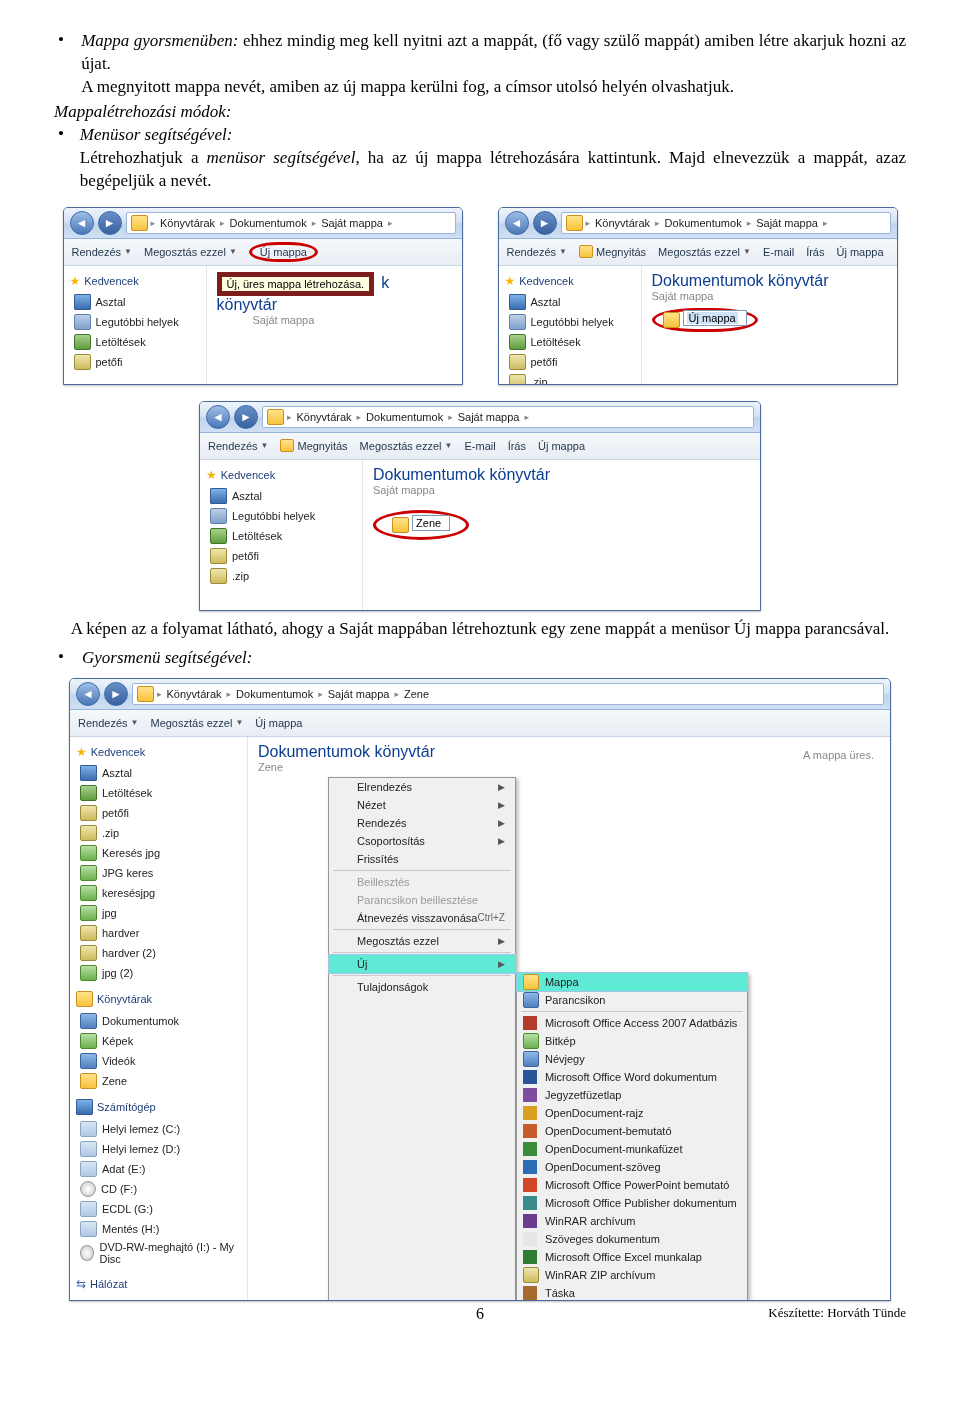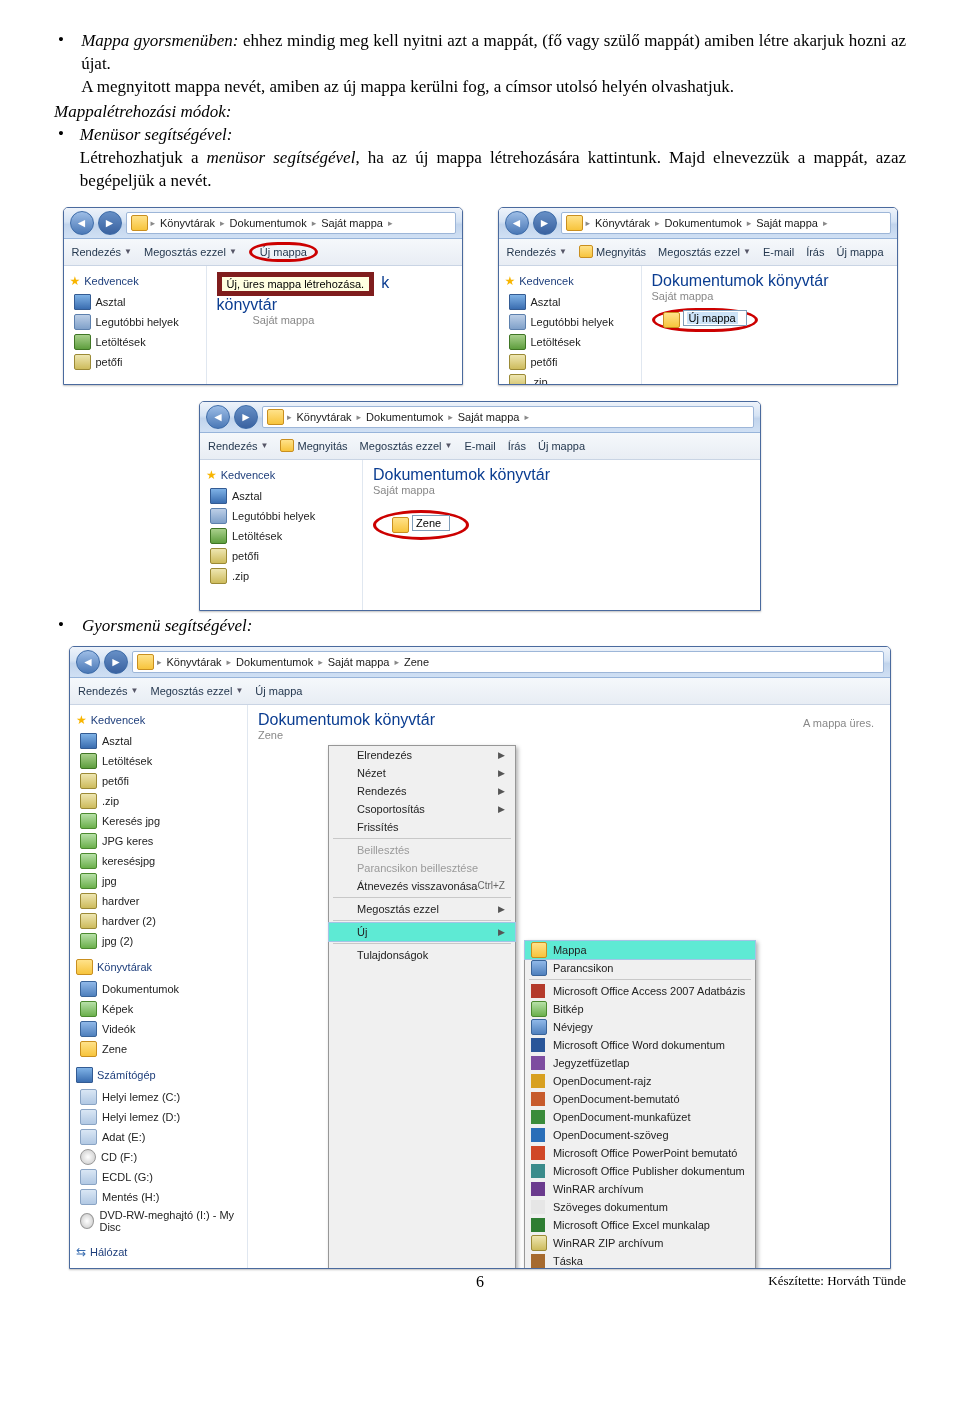--- a/index.html
+++ b/index.html
@@ -41,21 +41,21 @@
   .ico-doc { background:linear-gradient(#90b8e8,#4f80bd); border:1px solid #3a6499; border-radius:2px; }
   .ico-drive { background:linear-gradient(#d9e6f4,#b1c8e3); border:1px solid #8aa4c4; border-radius:2px; }
   .ico-disc { width:14px; height:14px; border-radius:50%; background:radial-gradient(#fff,#c5c5c5); border:1px solid #999; }
   .ico-net { color:#3a6db0; font-size:12px; }
   .tooltip { position:relative; display:inline-block; border:5px solid #7f1d1d; background:#ffffe1; font-size:11px; padding:1px 5px; white-space:nowrap; }
   .circle-red { border:3px solid #c00; border-radius:50%/60%; padding:1px 8px; display:inline-block; }
   .circle-red-wide { border:3px solid #c00; border-radius:50%/50%; padding:4px 16px; display:inline-block; }
   .folder-row { display:flex; align-items:center; gap:6px; margin-top:6px; }
   .editbox { border:1px solid #7f9db9; background:#fff; padding:1px 8px 1px 3px; font-size:11px; }
   .sel { background:#cde3f8; padding:0 2px; }
-  .ctx-col { display:flex; gap:8px;justify-content:center; }
+  .ctx-col { display:flex; gap:0;justify-content:center; }
   .ctx-menu { background:#f0f0f0; border:1px solid #979797; font-size:11px; min-width:150px; box-shadow:2px 2px 4px rgba(0,0,0,.3); }
   .ctx-item { display:flex; align-items:center; justify-content:space-between; padding:3px 10px 3px 28px; color:#222; position:relative; }
   .ctx-item .arrow { font-size:9px; color:#555; }
   .ctx-item .ci-ico { position:absolute; left:6px; width:14px; height:14px; }
   .ctx-item.disabled { color:#9a9a9a; }
   .ctx-item.hover { background:#5eead4; outline:1px solid #a3c3e6; }
   .ctx-sep { height:1px; background:#c8c8c8; margin:2px 4px; }
   .ctx-key { color:#666; font-size:10px; }
   .empty-msg { color:#888; font-size:11px; text-align:left; padding:4px 10px; }
 </style>
@@ -280,20 +280,21 @@
         <div class="folder-row" style="margin-top:14px;">
           <span class="circle-red-wide">
             <span class="ico ico-folder"></span>
             <span class="editbox"><span>Zene</span></span>
           </span>
         </div>
       </div>
     </div>
   </div>
 
+  <div class="caption">A képen az a folyamat látható, ahogy a Saját mappában létrehoztunk egy zene mappát a menüsor Új mappa parancsával.</div>
 
   <div class="bullet-row">
     <div class="bullet-dot">•</div>
     <div class="para">
       <span class="italic">Gyorsmenü segítségével:</span><br>
     </div>
   </div>
 
   <div class="win" style="width:820px; margin-top:8px;">
     <div class="addr">

